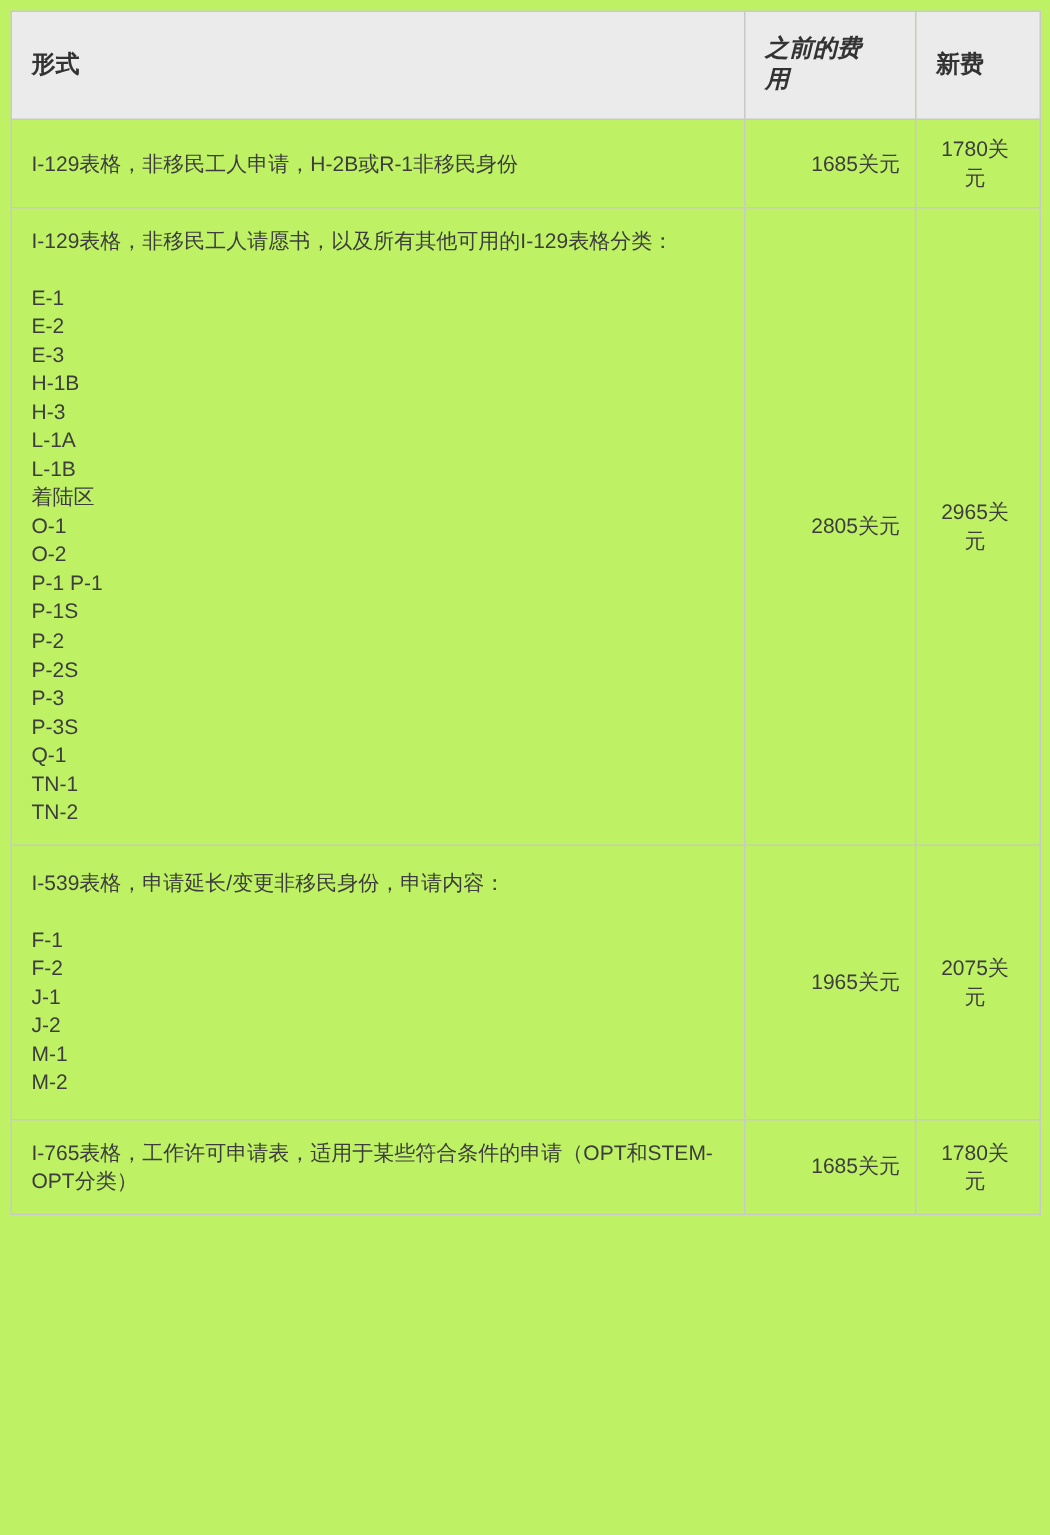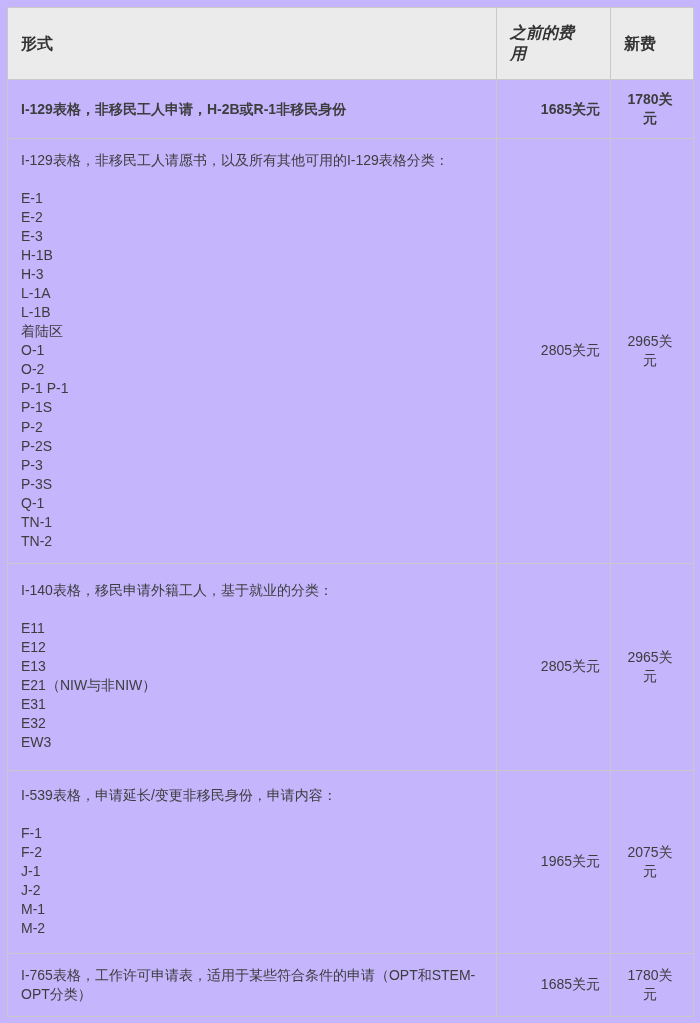--- a/index.html
+++ b/index.html
@@ -5,21 +5,21 @@
   html, body {
     margin: 0;
     padding: 0;
     background: #ffffff;
     font-family: "Liberation Sans", "DejaVu Sans", sans-serif;
     color: #3d3d3d;
   }
   .page {
     width: 700px;
     height: 1023px;
-    background: #c4b5fd;
+    background: #bef264;
     box-sizing: border-box;
     padding: 7px;
   }
   table.fee-table {
     border-collapse: collapse;
     table-layout: fixed;
     width: 686px;
     font-size: 14px;
     line-height: 1.36;
   }
@@ -45,21 +45,21 @@
     padding: 10px 10px 10px 13px;
   }
   .hdr-wrap {
     display: inline-block;
     width: 74px;
     line-height: 1.3;
     font-style: italic;
   }
 
   
-  tr.row-0 { height: 55px; font-weight: bold;  }
+  tr.row-0 { height: 55px;  }
   tr.row-1 { height: 420px; }
   tr.row-2 { height: 207px; }
   tr.row-3 { height: 183px; margin-top: 11px; }
   tr.row-4 { height: 63px;  }
 
   td.form-cell {
     padding: 12px 14px 12px 13px;
     white-space: pre-line;
     text-align: left;
   }
@@ -119,33 +119,20 @@
 P-2
 P-2S
 P-3
 P-3S
 Q-1
 TN-1
 TN-2</td>
         <td class="prev-fee-cell">2805关元</td>
         <td class="new-fee-cell">2965关元</td>
       </tr>
-      <tr class="row-2">
-        <td class="form-cell">I-140表格，移民申请外籍工人，基于就业的分类：
-
-E11
-E12
-E13
-E21（NIW与非NIW）
-E31
-E32
-EW3</td>
-        <td class="prev-fee-cell">2805关元</td>
-        <td class="new-fee-cell">2965关元</td>
-      </tr>
       <tr class="row-3">
         <td class="form-cell">I-539表格，申请延长/变更非移民身份，申请内容：
 
 F-1
 F-2
 J-1
 J-2
 M-1
 M-2</td>
         <td class="prev-fee-cell">1965关元</td>

